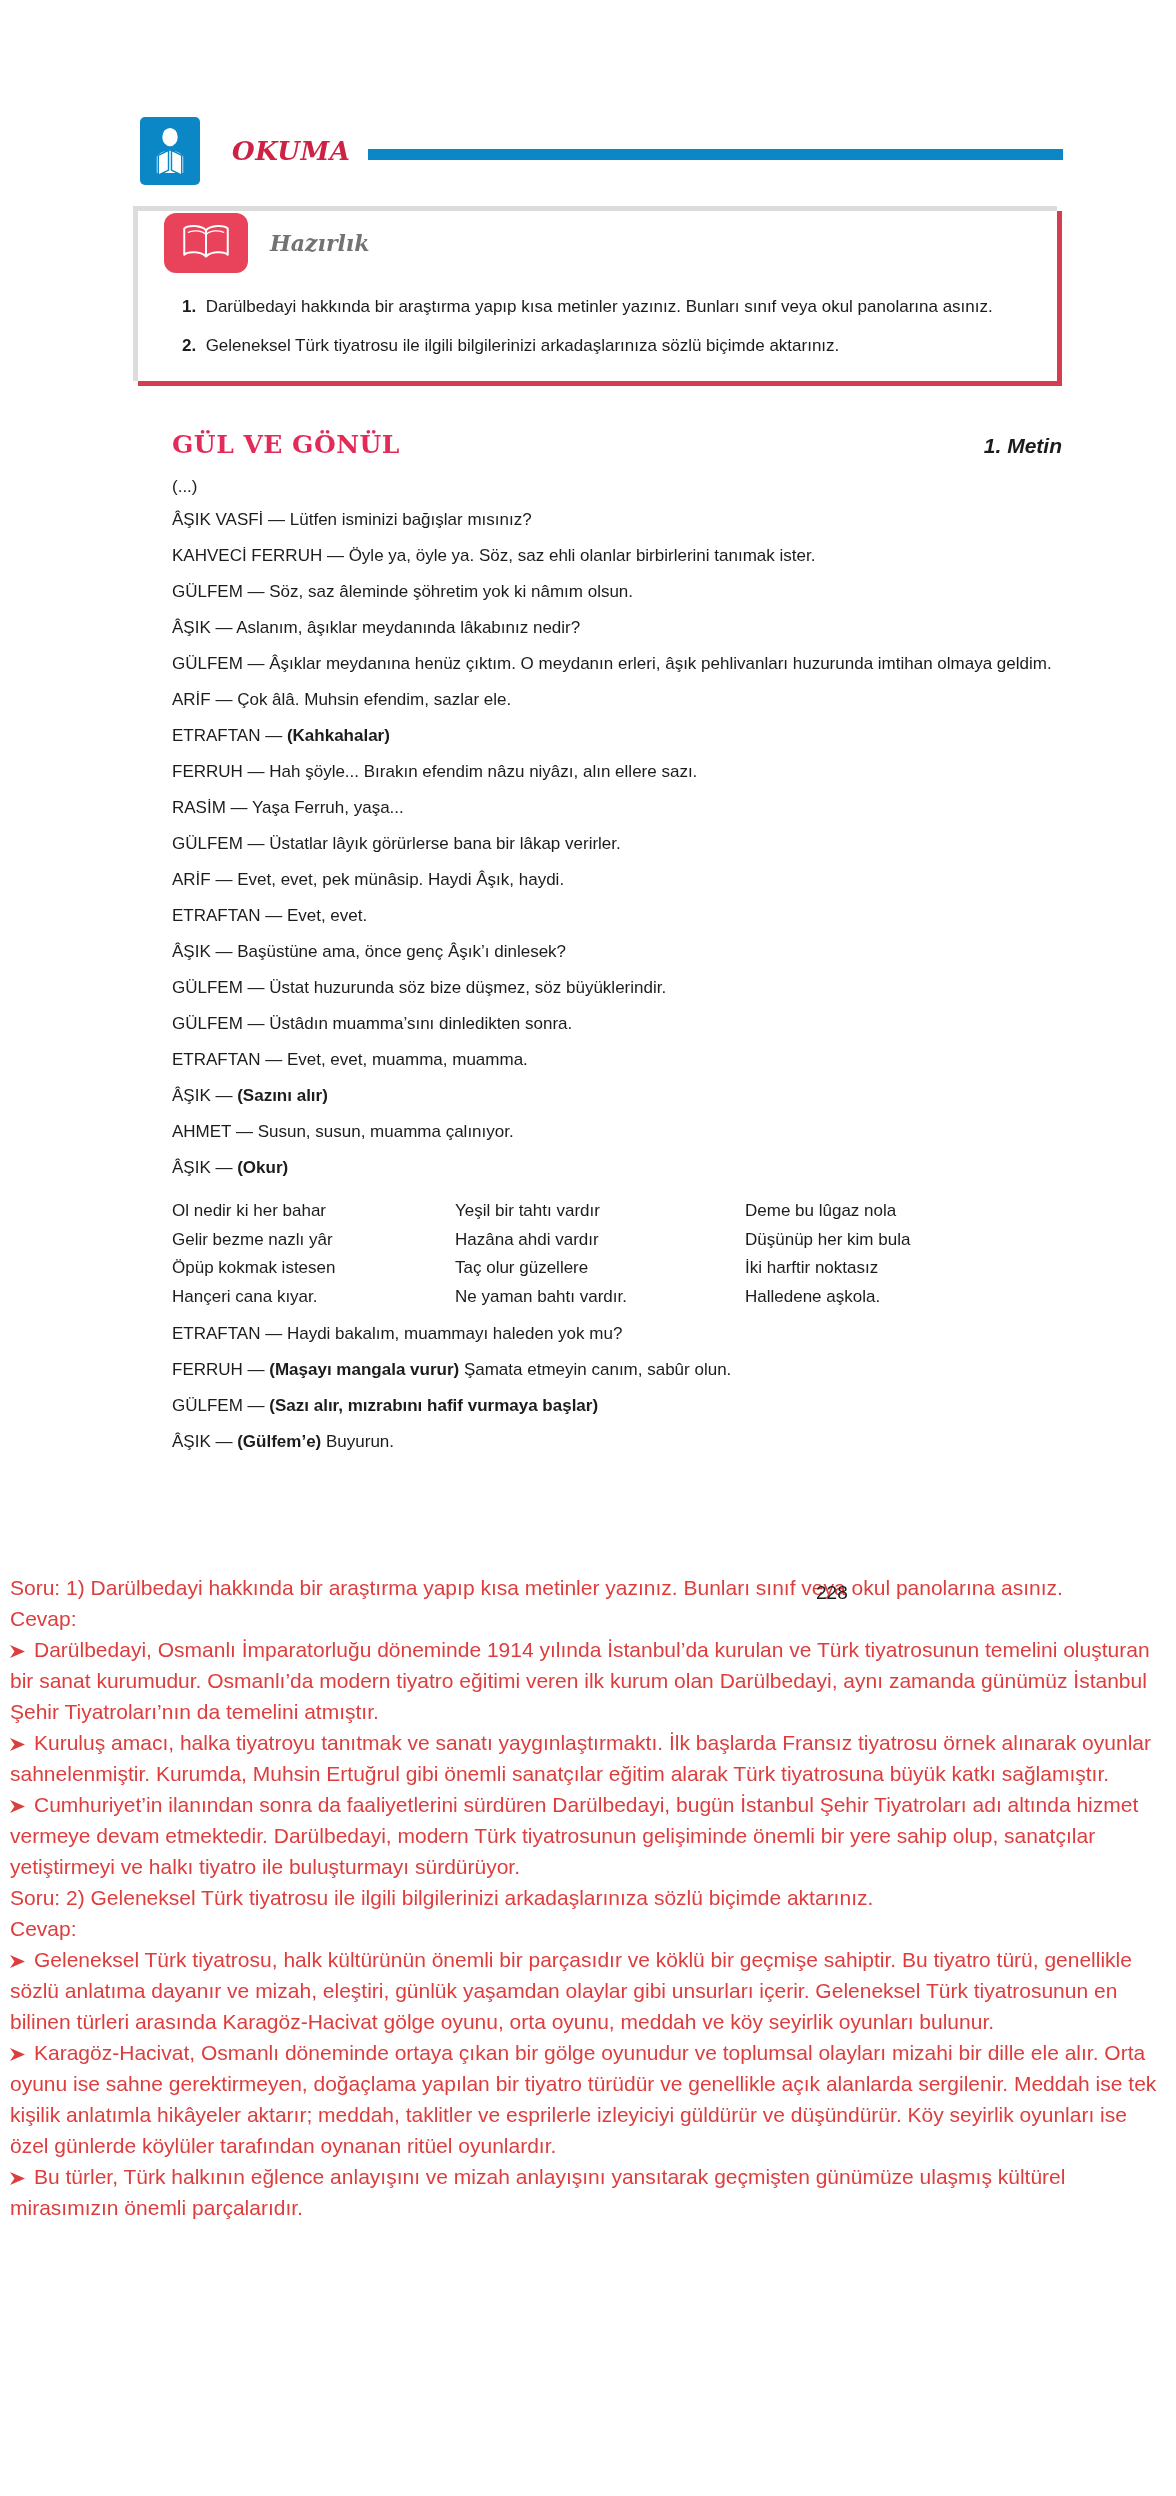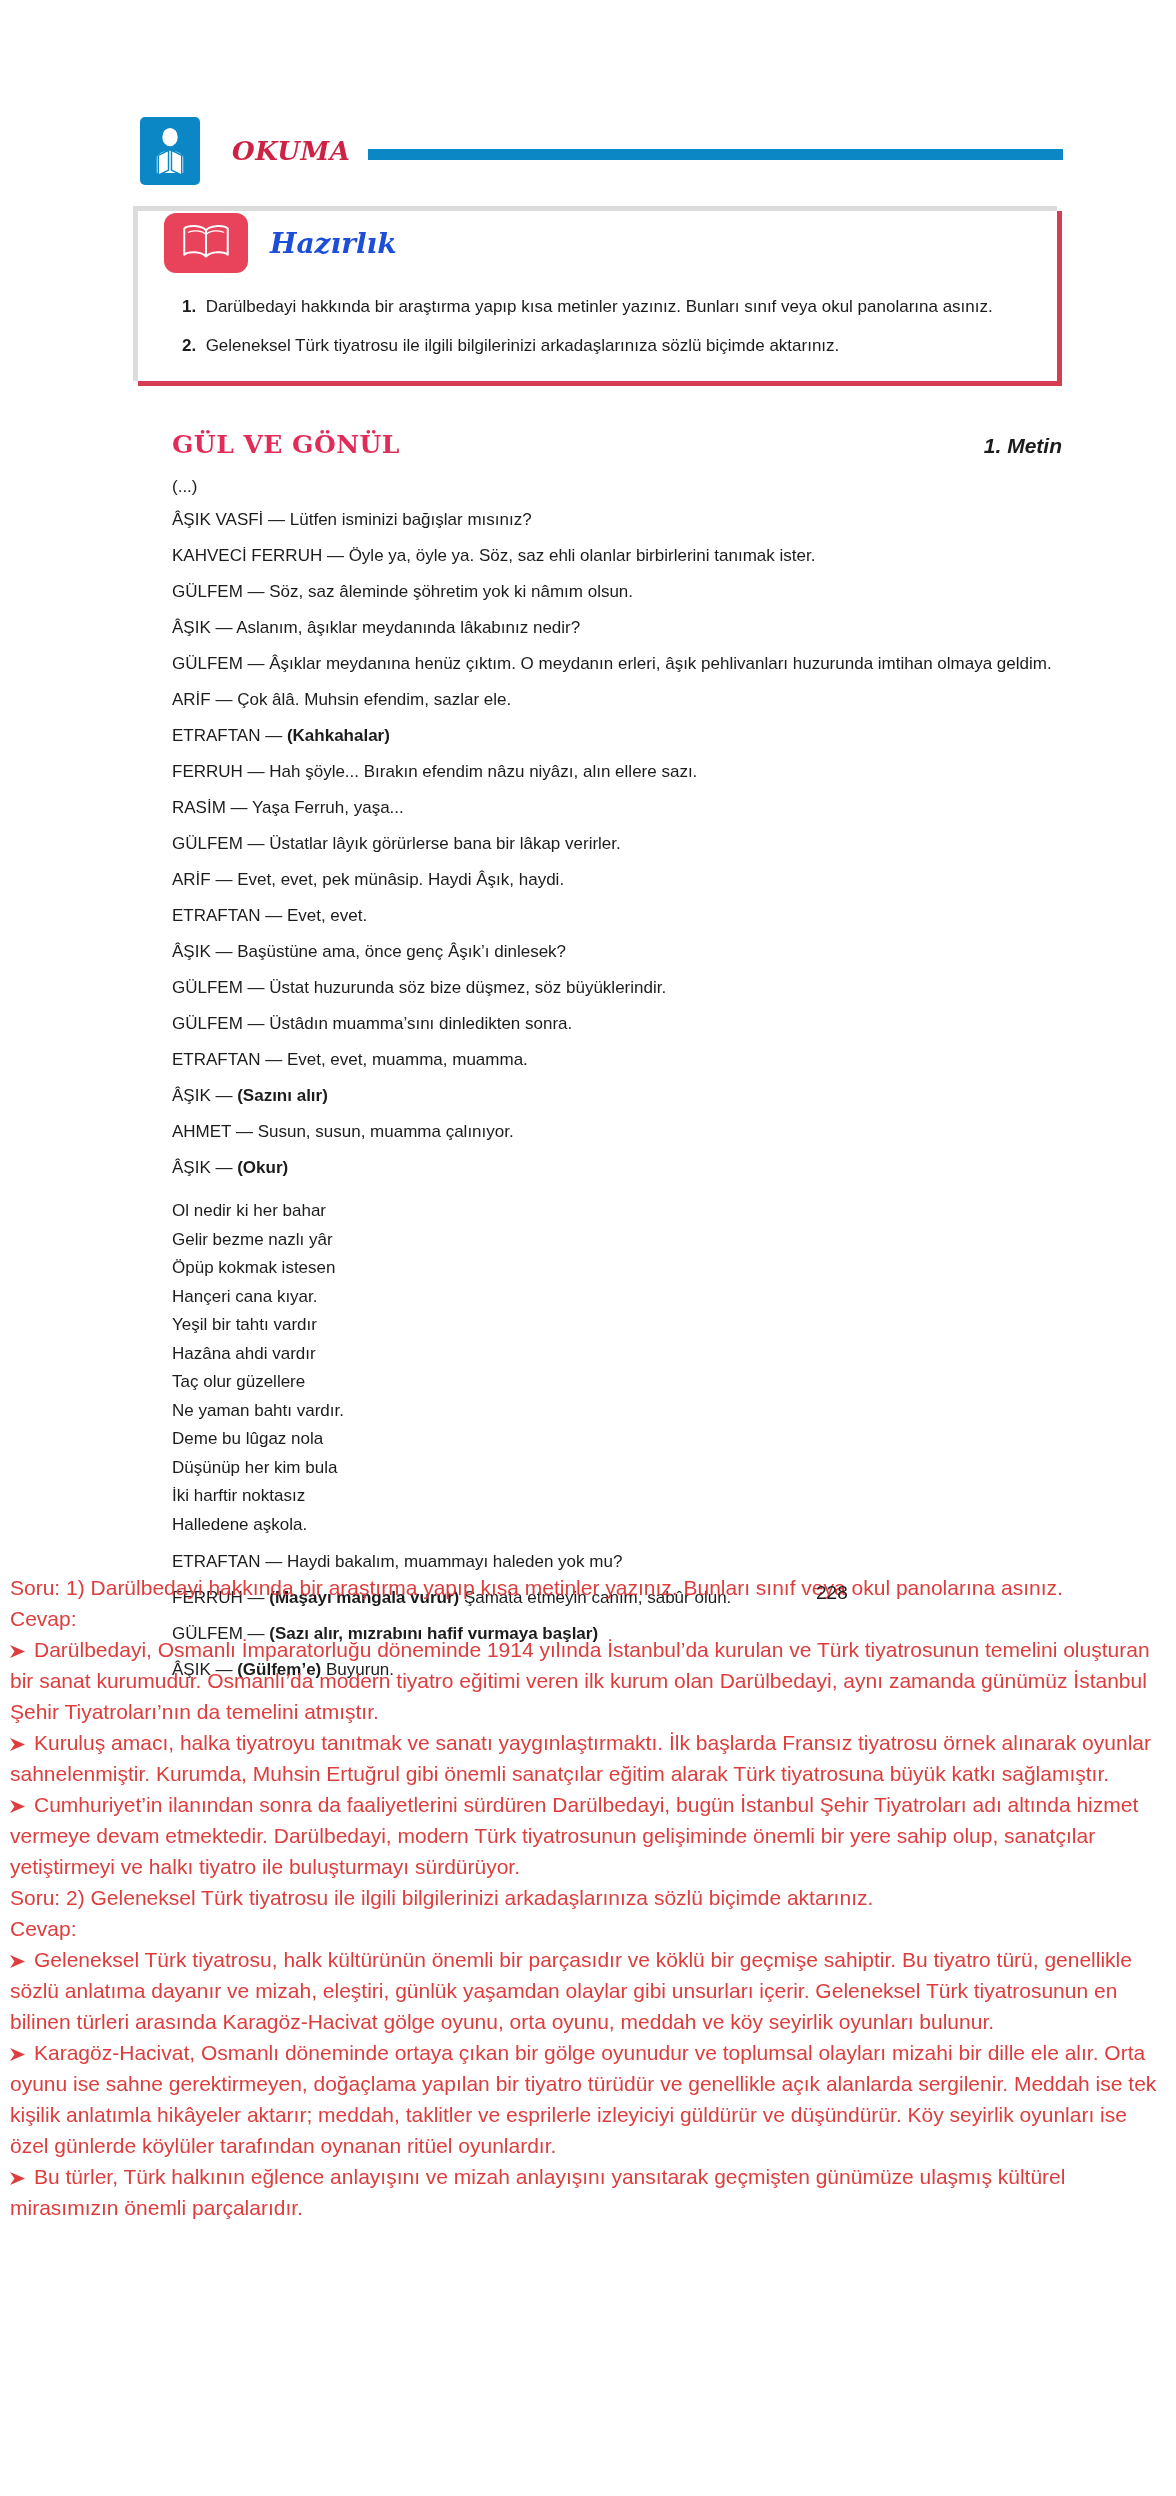--- a/index.html
+++ b/index.html
@@ -15,35 +15,35 @@
   .okuma-rule{flex:1;height:11px;background:#0b87c6;margin-left:18px;margin-top:6px;}
 
   
   .haz-box{margin:26px 114px 0 138px;position:relative;background:#fff;
            border-right:5px solid #d63c52;border-bottom:5px solid #d63c52;
            box-shadow:-5px -5px 0 #dcdcdc;padding-bottom:22px;}
   .haz-head{display:flex;align-items:center;padding:2px 0 0 26px;}
   .haz-icon{width:84px;height:60px;background:#e8435a;border-radius:12px;
             display:flex;align-items:center;justify-content:center;}
   .haz-title{font-family:"DejaVu Serif",serif;font-style:italic;font-weight:bold;
-             font-size:28px;color:#1d4ed8;margin-left:22px;}
+             font-size:22px;color:#737373;margin-left:22px;}
   .haz-items{padding:8px 30px 0 14px;}
   .haz-item{margin:12px 0 0;text-indent:30px;text-align:justify;font-size:17px;line-height:27px;}
   .haz-item b{font-weight:bold;}
 
   
   .metin{margin:44px 114px 0 140px;}
   .metin-head{display:flex;justify-content:space-between;align-items:baseline;padding-left:32px;}
   .metin-title{font-family:"DejaVu Serif",serif;font-weight:bold;
                font-size:25px;color:#e22b58;letter-spacing:.5px;}
   .metin-label{font-weight:bold;font-style:italic;font-size:21px;color:#1c1c1c;}
   .ellipsis{margin:18px 0 0;padding-left:32px;font-size:17px;}
   .dialogue p{margin:9px 0 0;text-indent:32px;text-align:justify;font-size:17px;line-height:27px;}
   .dialogue .bold{font-weight:bold;}
-  .poem{display:flex;margin:16px 0 0 32px;flex-direction:column;}
+  .poem{display:flex;margin:16px 0 0 32px;}
   .poem-col{width:283px;}
   .poem-col:nth-child(2){width:290px;}
   .poem-col p{margin:0;font-size:17px;line-height:28.5px;}
   .dlg-after{margin-top:6px;}
 
   
   .page-num{position:absolute;left:816px;top:1582px;font-size:19px;color:#1c1c1c;z-index:2;}
 
   
   .qa{position:absolute;left:10px;top:1572px;width:1156px;color:#de3d3d;

